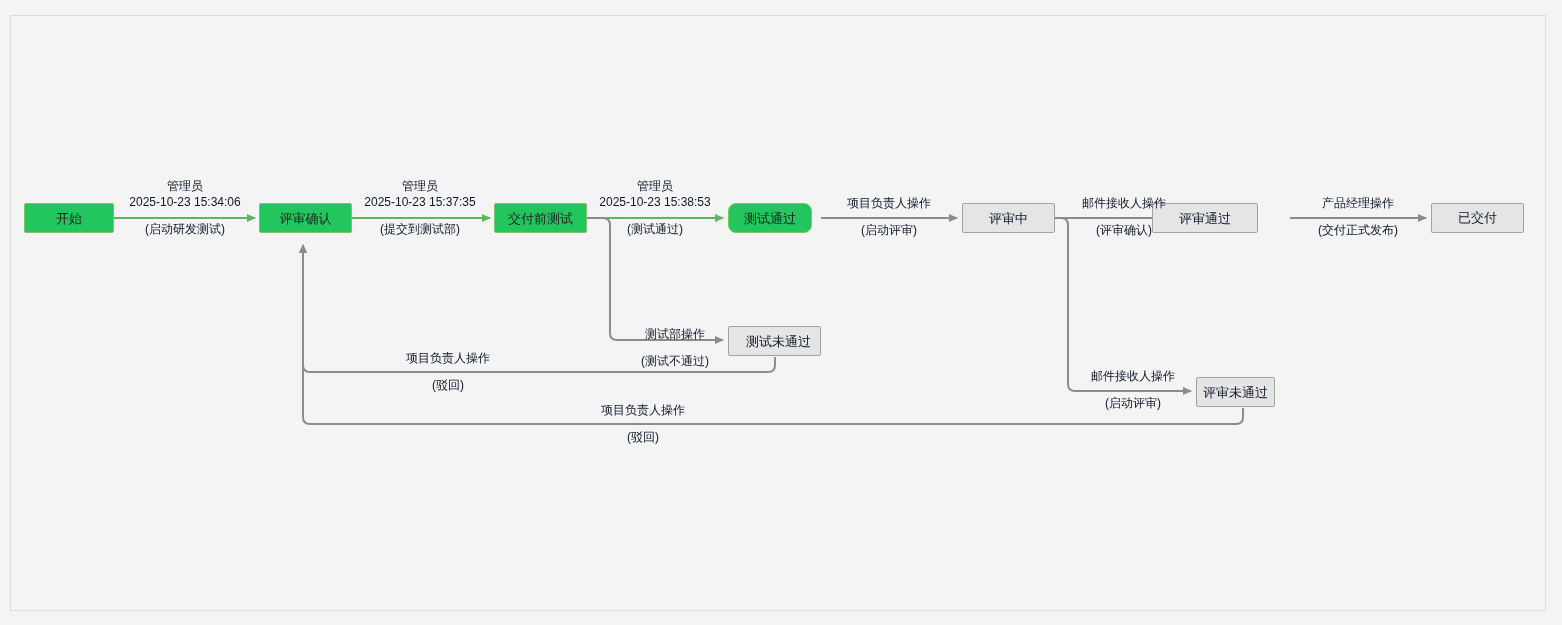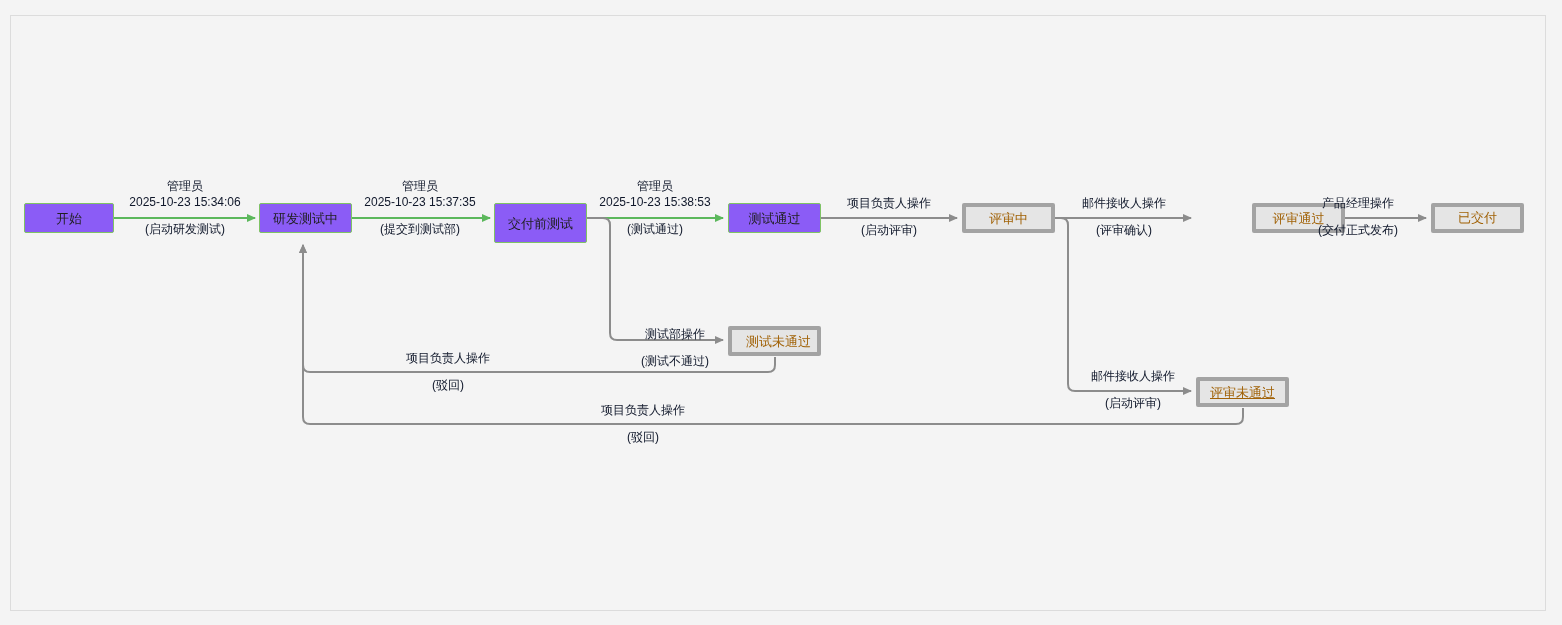--- a/index.html
+++ b/index.html
@@ -37,28 +37,28 @@
     box-sizing: border-box;
     display: flex;
     align-items: center;
     justify-content: center;
     font-size: 13px;
     line-height: 1;
     white-space: nowrap;
     border-radius: 2px;
   }
   .node.green {
-    background: #8b5cf6;
+    background: #22c55e;
     border: 1px solid #7fc364;
     color: #1f1f1f;
   }
   .node.gray {
     background: #e5e5e5;
-    border: 4px solid #a3a3a3;
-    color: #a16207;
+    border: 1px solid #a3a3a3;
+    color: #0f172a;
   }
   .edge-label {
     position: absolute;
     font-size: 12px;
     line-height: 1.15;
     color: #0f172a;
     white-space: nowrap;
     text-align: center;
     transform: translateX(-50%);
   }
@@ -113,48 +113,48 @@
     <path d="M1055,218 L1061,218 Q1068,218 1068,225 L1068,384 Q1068,391 1075,391 L1191,391" fill="none" stroke="#8c8c8c" stroke-width="2" marker-end="url(#arrow-gray)"></path>
 
     <path d="M1243,408 L1243,417 Q1243,424 1236,424 L310,424 Q303,424 303,417 L303,245" fill="none" stroke="#8c8c8c" stroke-width="2" marker-end="url(#arrow-gray)"></path>
   </svg>
 
   <div class="node green" style="left:24px; top:203px; width:90px; height:30px;">
     <span>开始</span>
   </div>
 
   <div class="node green" style="left:259px; top:203px; width:93px; height:30px;">
-    <span>研发测试中</span>
-  </div>
-
-  <div class="node green" style="left:494px; top:203px; width:93px; height:40px;">
+    <span>评审确认</span>
+  </div>
+
+  <div class="node green" style="left:494px; top:203px; width:93px; height:30px;">
     <span>交付前测试</span>
   </div>
 
-  <div class="node green" style="left:728px; top:203px; width:93px; height:30px;">
+  <div class="node green" style="left:728px; top:203px; width:84px; height:30px;border-radius:8px;">
     <span>测试通过</span>
   </div>
 
   <div class="node gray" style="left:962px; top:203px; width:93px; height:30px;">
     <span>评审中</span>
   </div>
 
-  <div class="node gray" style="left:1252px; top:203px; width:93px; height:30px;">
+  <div class="node gray" style="left:1152px; top:203px; width:106px; height:30px;">
     <span>评审通过</span>
   </div>
 
   <div class="node gray" style="left:1431px; top:203px; width:93px; height:30px;font-family:Liberation Mono, monospace;">
     <span>已交付</span>
   </div>
 
   <div class="node gray" style="left:728px; top:326px; width:93px; height:30px;padding-left:8px;">
     <span>测试未通过</span>
   </div>
 
-  <div class="node gray" style="left:1196px; top:377px; width:93px; height:30px;text-decoration:underline;">
+  <div class="node gray" style="left:1196px; top:377px; width:79px; height:30px;">
     <span>评审未通过</span>
   </div>
 
   <div class="edge-label with-time" style="left:185px; top:180px;">
     <span class="lbl-actor">管理员</span>
     <span class="lbl-time">2025-10-23 15:34:06</span>
     <span class="gap"></span>
     <span class="lbl-action">(启动研发测试)</span>
   </div>
 

